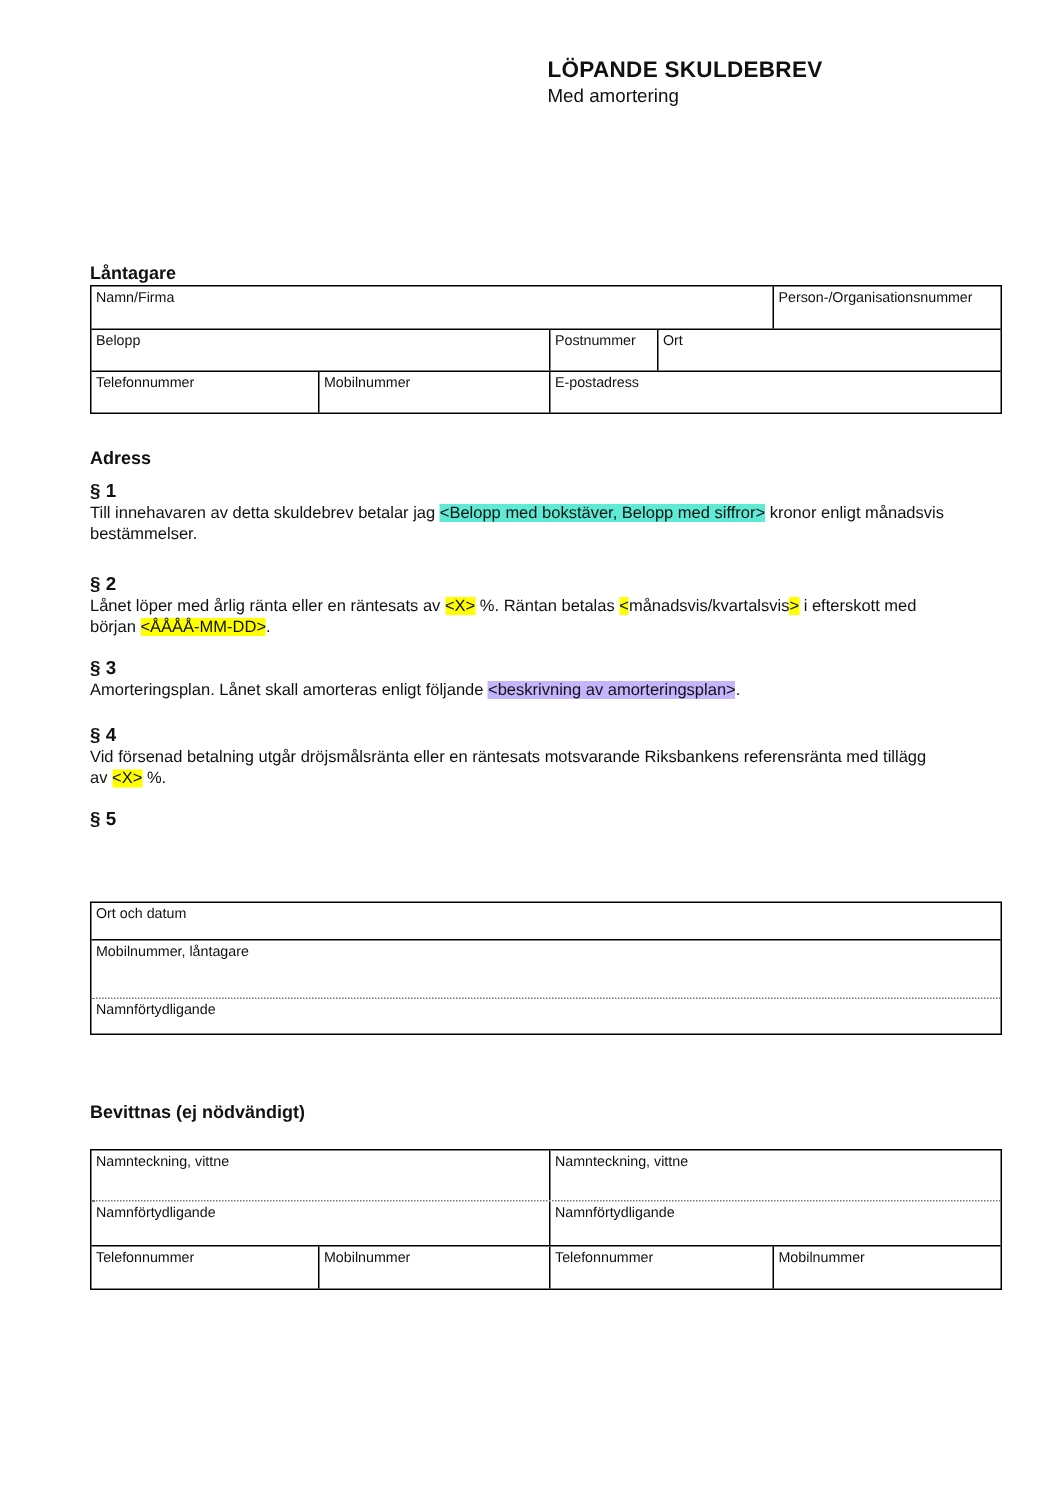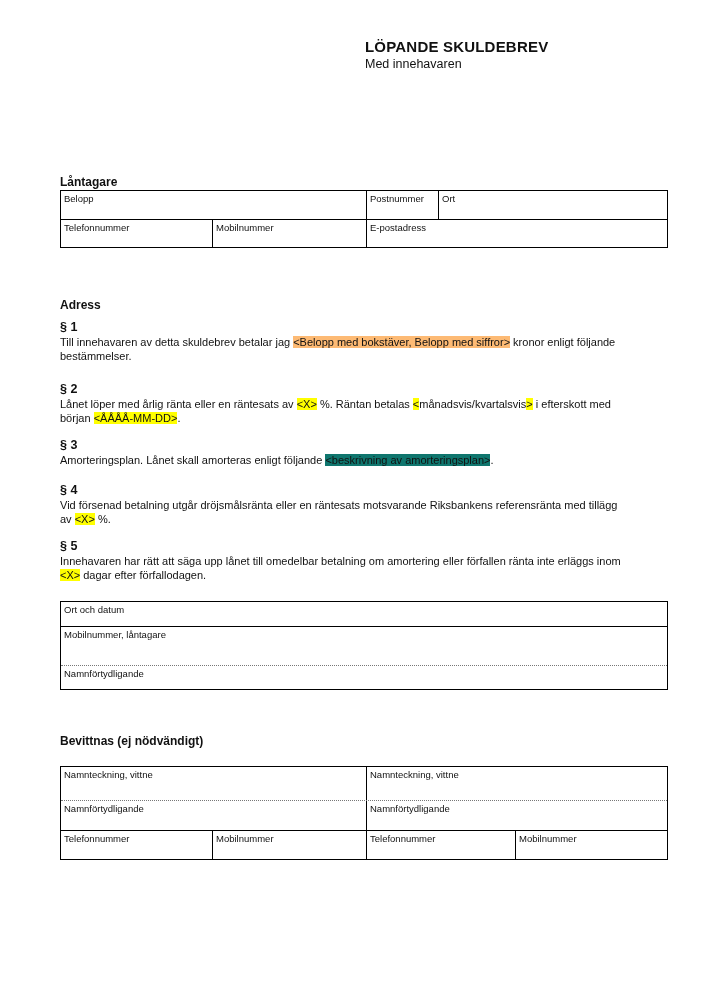--- a/index.html
+++ b/index.html
@@ -47,26 +47,34 @@
   .page-footer .pnum { font-weight: bold; }
   .page-footer .ptot { margin-left: 3px; }
 </style>
 </head>
 <body>
 
 <div class="page">
 
   <div class="title-block">
     <div class="doc-title">LÖPANDE SKULDEBREV</div>
-    <div class="doc-subtitle">Med innehavaren</div>
+    <div class="doc-subtitle">Med amortering</div>
   </div>
 
   <div class="sec-heading" style="top:175px">Låntagare</div>
 
   <div class="form-table" style="top:190px">
+    <div class="frow h28">
+      <div class="fcell" style="flex:0 0 454px">
+        <span class="flabel">Namn/Firma</span>
+      </div>
+      <div class="fcell" style="flex:1">
+        <span class="flabel">Person-/Organisationsnummer</span>
+      </div>
+    </div>
     <div class="frow h28">
       <div class="fcell" style="flex:0 0 305px">
         <span class="flabel">Belopp</span>
       </div>
       <div class="fcell" style="flex:0 0 72px">
         <span class="flabel">Postnummer</span>
       </div>
       <div class="fcell" style="flex:1">
         <span class="flabel">Ort</span>
       </div>
@@ -81,41 +89,40 @@
       <div class="fcell" style="flex:1">
         <span class="flabel">E-postadress</span>
       </div>
     </div>
   </div>
 
   <div class="sec-heading" style="top:298px">Adress</div>
 
   <div class="para" style="top:320px">
     <div class="para-label">§ 1</div>
-    <div class="para-text"><span>Till innehavaren av detta skuldebrev betalar jag </span><span class="hl" style="background-color: #fdba74; margin-top: 44px;">&lt;Belopp med bokstäver, Belopp med siffror&gt;</span><span> kronor enligt följande</span><br><span>bestämmelser.</span></div>
+    <div class="para-text"><span>Till innehavaren av detta skuldebrev betalar jag </span><span class="hl" style="background-color: #5eead4; margin-top: 44px;">&lt;Belopp med bokstäver, Belopp med siffror&gt;</span><span> kronor enligt månadsvis</span><br><span>bestämmelser.</span></div>
   </div>
 
   <div class="para" style="top:382px">
     <div class="para-label">§ 2</div>
     <div class="para-text"><span>Lånet löper med årlig ränta eller en räntesats av </span><span class="hl" style="background-color: rgb(255, 255, 0);">&lt;X&gt;</span><span> %. Räntan betalas </span><span class="hl" style="background-color: rgb(255, 255, 0);">&lt;</span><span>månadsvis/kvartalsvis</span><span class="hl" style="background-color: rgb(255, 255, 0);">&gt;</span><span> i efterskott med</span><br><span>början </span><span class="hl" style="background-color: rgb(255, 255, 0);">&lt;ÅÅÅÅ-MM-DD&gt;</span><span>.</span></div>
   </div>
 
   <div class="para" style="top:438px">
     <div class="para-label">§ 3</div>
-    <div class="para-text"><span>Amorteringsplan. Lånet skall amorteras enligt följande </span><span class="hl" style="background-color: #0f766e;">&lt;beskrivning av amorteringsplan&gt;</span><span>.</span></div>
+    <div class="para-text"><span>Amorteringsplan. Lånet skall amorteras enligt följande </span><span class="hl" style="background-color: #c4b5fd;">&lt;beskrivning av amorteringsplan&gt;</span><span>.</span></div>
   </div>
 
   <div class="para" style="top:483px">
     <div class="para-label">§ 4</div>
     <div class="para-text"><span>Vid försenad betalning utgår dröjsmålsränta eller en räntesats motsvarande Riksbankens referensränta med tillägg</span><br><span>av </span><span class="hl" style="background-color: rgb(255, 255, 0);">&lt;X&gt;</span><span> %.</span></div>
   </div>
 
   <div class="para" style="top:539px">
     <div class="para-label">§ 5</div>
-    <div class="para-text"><span>Innehavaren har rätt att säga upp lånet till omedelbar betalning om amortering eller förfallen ränta inte erläggs inom</span><br><span class="hl" style="background-color: rgb(255, 255, 0);">&lt;X&gt;</span><span> dagar efter förfallodagen.</span></div>
   </div>
 
   <div class="sec-heading" style="top:606px">Underskrift</div>
 
   <div class="form-table" style="top:601px">
     <div class="frow h24">
       <div class="fcell" style="flex:1">
         <span class="flabel">Ort och datum</span>
       </div>
     </div>

